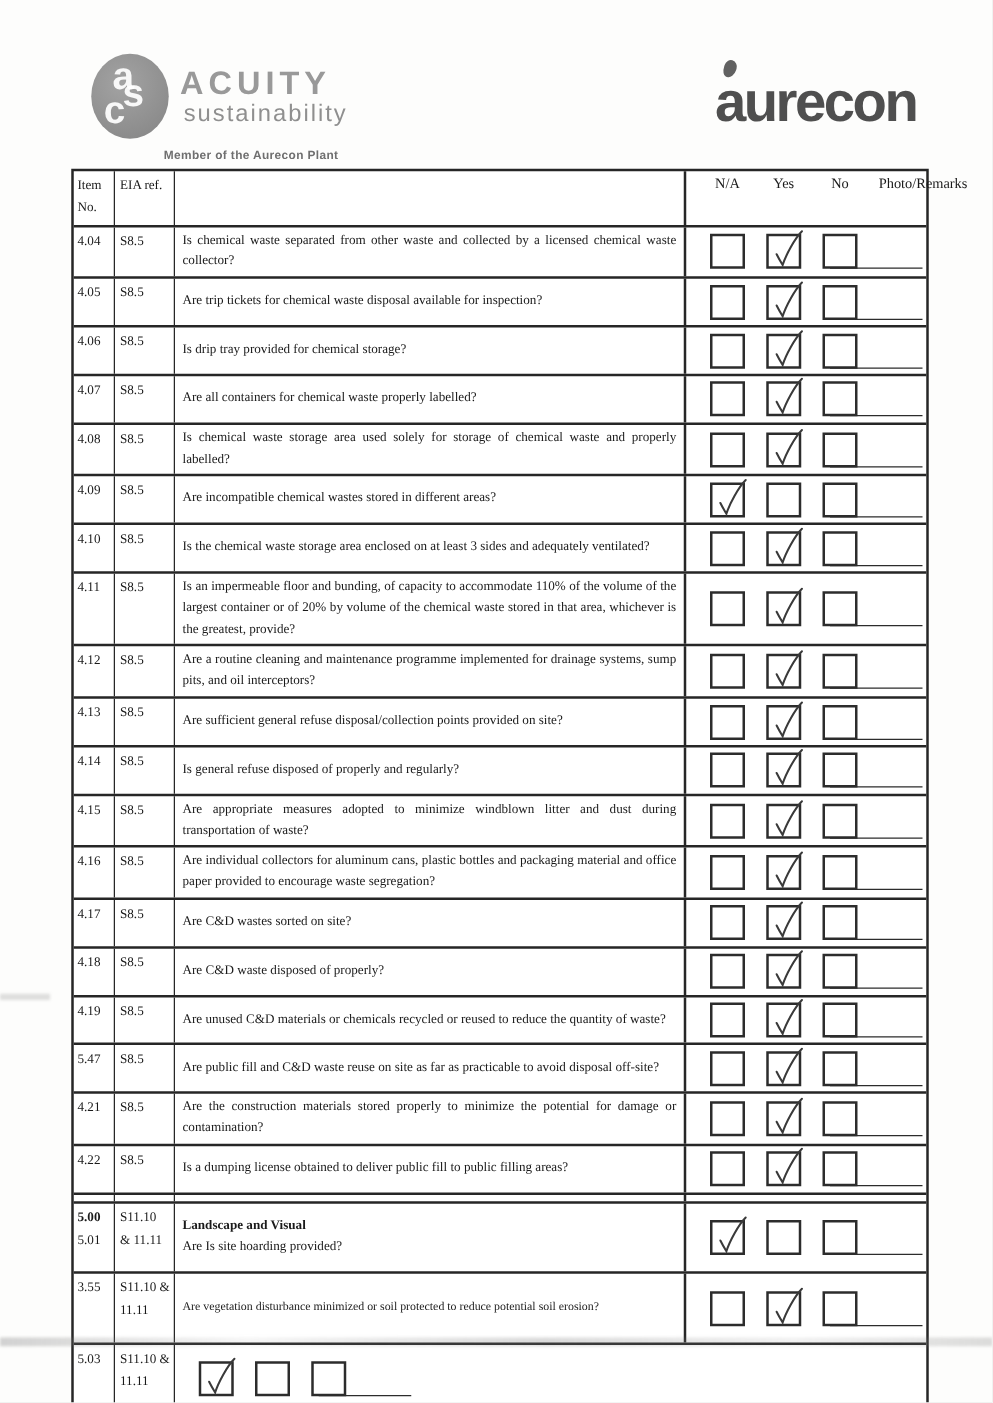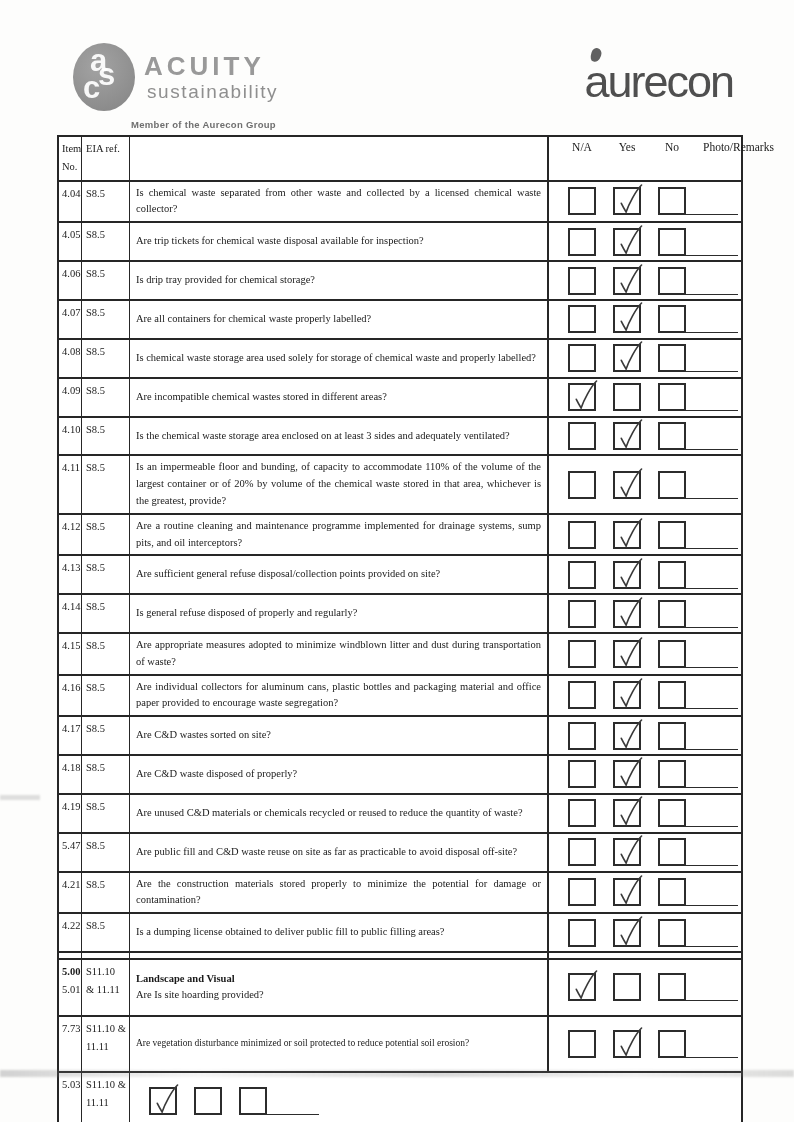--- a/index.html
+++ b/index.html
@@ -22,30 +22,30 @@
     background: radial-gradient(circle at 40% 35%, #a3a3a3, #8d8d8d 70%, #838383); flex:0 0 auto; }
   .monogram span { position:absolute; color:rgba(255,255,255,.93); font-weight:700; line-height:1; }
   .m-a { top:2px;  left:17px; font-size:31px; }
   .m-s { top:16px; left:25px; font-size:31px; }
   .m-c { top:29px; left:10px; font-size:31px; }
   .acuity-words { margin-left:9px; margin-top:2px; }
   .acuity-name { font-size:26px; font-weight:700; color:#999; letter-spacing:4px; line-height:1.05; }
   .acuity-sub  { font-size:19px; color:#8f8f8f; letter-spacing:1.6px; margin-left:3px; }
   .acuity-member { font-size:9.5px; font-weight:700; color:#6f6f6f; margin:8px 0 0 58px; letter-spacing:.3px; }
   .aurecon { position:relative; margin-top:16px; font-family:"Liberation Sans","DejaVu Sans",sans-serif;
-    font-size:45px; font-weight:400; color:#4f4f4f; letter-spacing:-2px; line-height:1; padding-right:2px; }
+    font-size:45px; font-weight:700; color:#4f4f4f; letter-spacing:-2px; line-height:1; padding-right:2px; }
   .aurecon .drop { position:absolute; top:-11px; left:7px; width:10px; height:14px;
     background:#616161; border-radius:55% 60% 60% 45% / 45% 45% 60% 60%; transform:rotate(18deg); }
   
   .title { text-align:center; font-size:15.5px; font-weight:700; margin-top:5px; white-space:nowrap; }
   
   .checklist { margin-top:4px; border:2px solid #262626; border-bottom-width:3px; background:#fff; }
   .trow { display:flex; border-bottom:2px solid #262626; min-height:32px; }
   #rows .trow:last-child { border-bottom:none; }
-  .c-item { width:23px; border-right:1.5px solid #262626; padding:3px 1px 2px 3px; font-size:10.5px; line-height:1.7; }
+  .c-item { width:33px; border-right:1.5px solid #262626; padding:3px 1px 2px 3px; font-size:10.5px; line-height:1.7; }
   .c-eia  { width:48px; border-right:1.8px solid #262626; padding:3px 1px 16px 4px; font-size:10.5px; line-height:1.7; }
   .c-q    { flex:1; border-right:2px solid #262626; padding:3px 6px; display:flex; flex-direction:column; justify-content:center; }
   .q-text { font-size:10.5px; line-height:1.6; text-align:justify; }
   .q-text.q-small { font-size:9.5px; }
   .section-title { font-size:10.5px; line-height:1.6; font-weight:700; }
   .bold { font-weight:700; }
   .c-checks { width:192px; position:relative; display:flex; align-items:center; padding-left:19px; }
   .checkbox { width:28px; height:28px; border:2.2px solid #2c2c2c; margin-right:17px; position:relative; background:#fff; flex:0 0 auto; }
   .tick { position:absolute; left:1px; bottom:-3px; width:27px; height:33px; overflow:visible; }
   .remark-line { position:absolute; right:3px; bottom:calc(50% - 14px); width:74px; height:0; border-bottom:1.6px solid #2c2c2c; }
@@ -77,21 +77,21 @@
         <div class="monogram">
           <span class="m-a">a</span>
           <span class="m-s">s</span>
           <span class="m-c">c</span>
         </div>
         <div class="acuity-words">
           <div class="acuity-name">ACUITY</div>
           <div class="acuity-sub">sustainability</div>
         </div>
       </div>
-      <div class="acuity-member">Member of the Aurecon Group</div>
+      <div class="acuity-member">Member of the Aurecon Plant</div>
     </div>
     <div class="aurecon">
       <span class="drop"></span>
       <span>aurecon</span>
     </div>
   </div>
 
 
   <div class="checklist">
     <div class="trow thead">
@@ -573,21 +573,21 @@
               </svg>
             </span>
       <span class="checkbox"></span>
       <span class="checkbox"></span>
       <span class="remark-line"></span>
     </div>
   </div>
 
   <div class="trow">
     <div class="c-item">
-            <div>7.73</div>
+            <div>3.55</div>
           </div>
     <div class="c-eia">
             <div>S11.10 &amp;</div>
             <div>11.11</div>
           </div>
     <div class="c-q">
 
       <div class="q-text q-small">Are vegetation disturbance minimized or soil protected to reduce potential soil erosion?</div>
     </div>
     <div class="c-checks">

